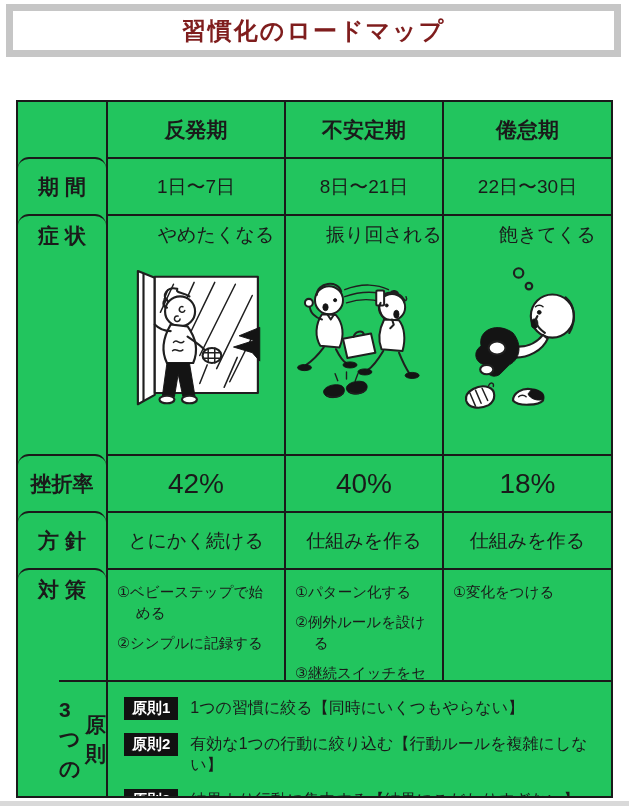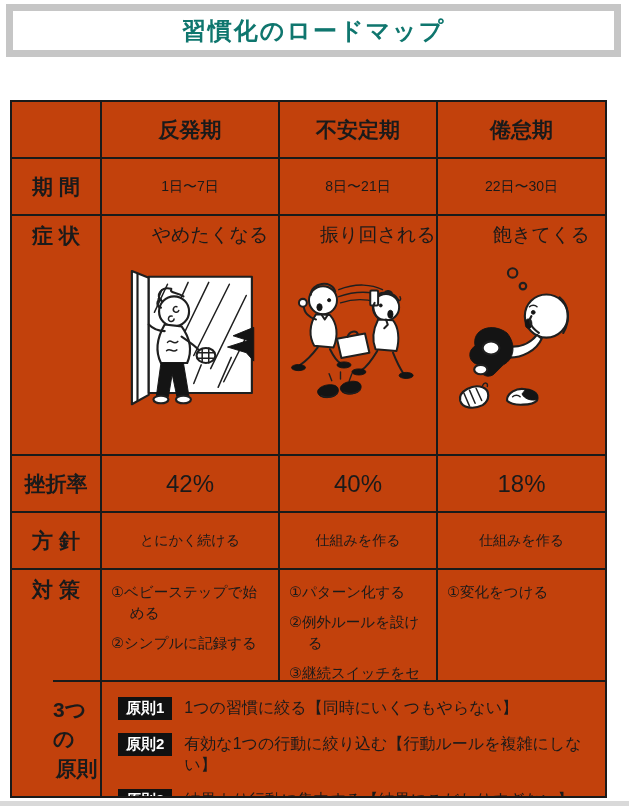--- a/index.html
+++ b/index.html
@@ -2,44 +2,44 @@
 <html><head>
 <meta charset="utf-8">
 <style>
   * { margin:0; padding:0; box-sizing:border-box; }
   body { background:#fff; font-family:"Liberation Sans","DejaVu Sans",sans-serif; color:#1a1a1a; }
   .page { position:relative; width:629px; height:807px; background:#fff; overflow:hidden; }
 
   
   .title-box { position:absolute; left:6px; top:4px; width:615px; height:53px;
     border:7px solid #c6c6c6; background:#fff; display:flex; align-items:center; justify-content:center; }
-  .title-box h1 { font-size:24px; font-weight:700; letter-spacing:2px; color:#0f766e; }
+  .title-box h1 { font-size:24px; font-weight:700; letter-spacing:2px; color:#7f1d1d; }
 
   
-  .tbl { position:absolute; left:10px; top:100px; width:597px; height:698px;
-    border:2px solid #1a1a1a; background:#c2410c; display:grid;
+  .tbl { position:absolute; left:16px; top:100px; width:597px; height:698px;
+    border:2px solid #1a1a1a; background:#22c55e; display:grid;
     grid-template-columns:88px 178px 158px 169px;
     grid-template-rows:55px 57px 240px 57px 57px 112px 116px; }
   .cell { border-left:2px solid #1a1a1a; border-top:2px solid #1a1a1a; overflow:hidden; }
   .cell.c0 { border-left:none; }
   .cell.r0 { border-top:none; }
   .center { display:flex; align-items:center; justify-content:center; text-align:center; }
   .topcol { display:flex; flex-direction:column; align-items:center; padding-top:6px; }
 
   .colhead { font-size:21px; font-weight:700; }
-  .rowlabel { font-size:21px; font-weight:700; }
-  .val { font-size:14px;text-align:right; }
-  .pct { font-size:24px; }
+  .rowlabel { font-size:21px; font-weight:700;border-radius:11px; }
+  .val { font-size:19px;text-align:right; }
+  .pct { font-size:28px; }
   .symptom { font-size:19px;margin-left:40px; }
   .illu { margin-top:6px; }
 
   .taisaku-cell { padding:12px 14px 6px 9px; }
   .ti { font-size:14.5px; line-height:1.45; padding-left:1.3em; text-indent:-1.3em; margin-bottom:9px; }
 
-  .gensoku-label { display:flex; flex-direction:column; align-items:center; justify-content:center;
+  .gensoku-label { display:flex; flex-direction:row; align-items:center; justify-content:center;
     font-size:21px; font-weight:700; line-height:1.4;margin-left:41px; }
   .gensoku-cell { grid-column:2 / 5; padding:15px 10px 6px 16px; }
   .prow { display:flex; align-items:flex-start; margin-bottom:13px; }
   .badge { flex:none; background:#111; color:#fff; font-weight:700; font-size:15px;
     padding:2px 8px; margin-right:12px; }
   .ptext { font-size:16px; padding-top:1px; }
 
   .bottom-strip { position:absolute; left:0; top:801px; width:629px; height:5px; background:#d9d9d9; }
 
   svg .ln { fill:none; stroke:#1f1f1f; stroke-width:2.3; stroke-linecap:round; stroke-linejoin:round; }

